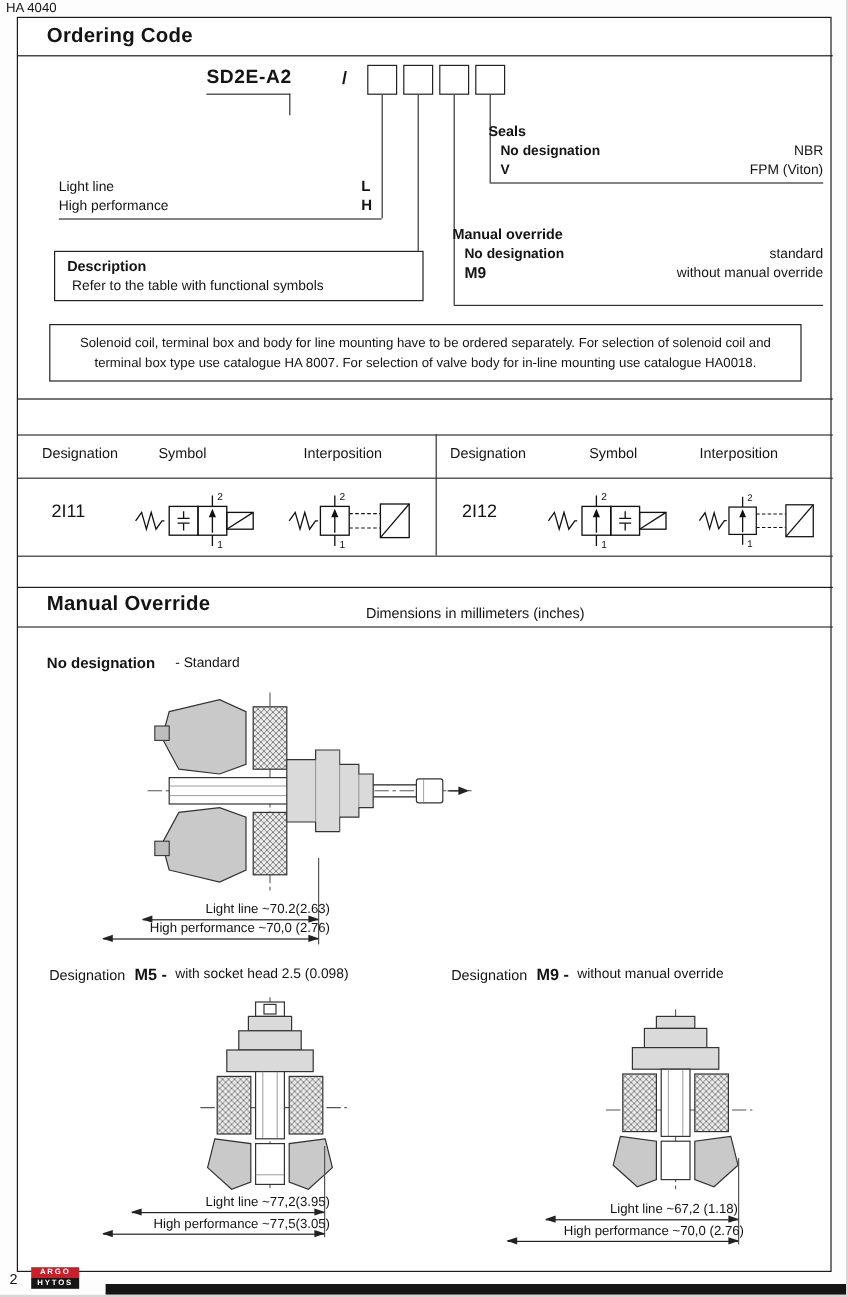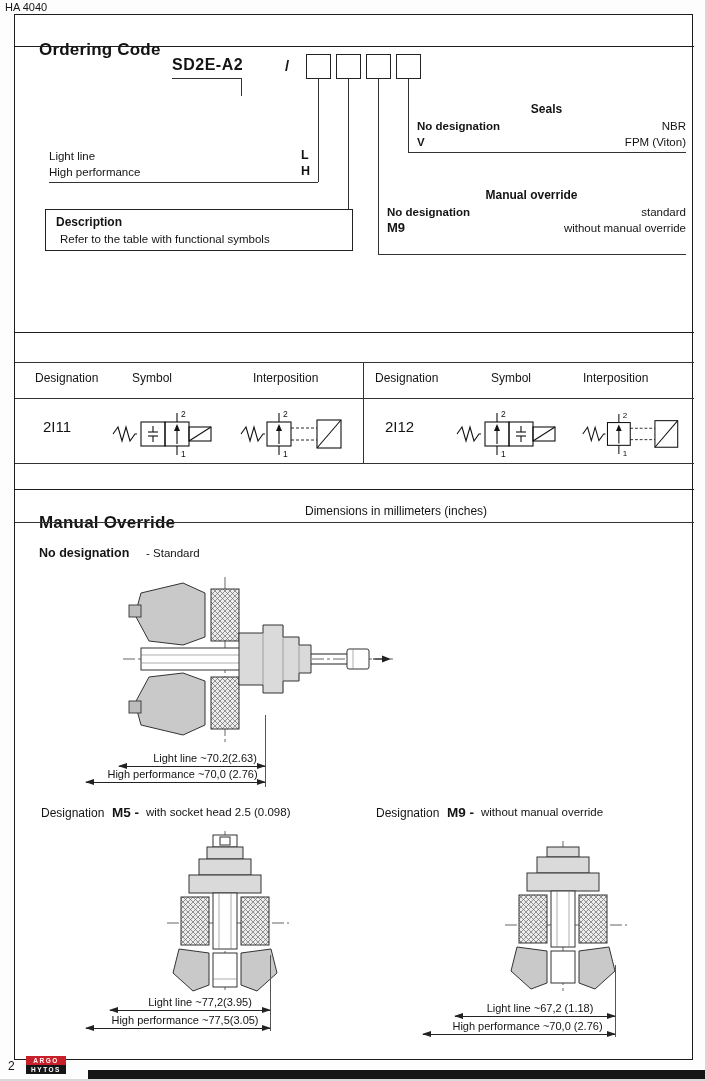--- a/index.html
+++ b/index.html
@@ -6,36 +6,36 @@
   html,body { background:#ffffff; }
   body { font-family:"Liberation Sans", sans-serif; color:#141414; }
   .page { position:relative; width:707px; height:1081px; background:#fdfdfd; overflow:hidden;
           border-right:2px solid #d8d8d8; border-bottom:2px solid #d8d8d8; }
   .abs { position:absolute; }
   .frame { position:absolute; left:14px; top:14px; width:679px; height:1046px;
            border:1.6px solid #1c1c1c; background:#fff; }
   .hline { position:absolute; border-top:1.4px solid #1c1c1c; height:0; }
   .thin  { border-top-width:1.1px; border-top-color:#333; }
   .conn  { position:absolute; border-left:1.2px solid #333; width:0; }
-  .section-title { position:absolute; font-size:17px; font-weight:bold; letter-spacing:.2px;margin-top:20px; }
+  .section-title { position:absolute; font-size:17px; font-weight:bold; letter-spacing:.2px; }
   .codebox { position:absolute; width:25px; height:25px; border:1.4px solid #222; background:#fff; }
   .b { font-weight:bold; }
-  .r { text-align:center; }
+  .r { text-align:left; }
   .t11 { font-size:11.5px; }
   .t12 { font-size:12px; }
   .row { display:flex; justify-content:space-between; font-size:11.5px; line-height:16px; padding-left:10px; }
   .code-lg { font-size:13px; font-weight:bold; }
   .notebox { position:absolute; border:1.2px solid #222; font-size:11px; line-height:1.5;
              text-align:center; padding:7px 10px; overflow:hidden; }
   .dim { position:absolute; border-top:1px solid #222; height:0; }
   .dim:before,.dim:after { content:""; position:absolute; top:-4px; width:0; height:0;
              border-top:3.5px solid transparent; border-bottom:3.5px solid transparent; }
   .dim:before { left:-1px; border-right:9px solid #222; }
   .dim:after  { right:-1px; border-left:9px solid #222; }
-  .dimtext { position:absolute; font-size:11px; text-align:center; white-space:nowrap; }
+  .dimtext { position:absolute; font-size:11px; text-align:right; white-space:nowrap; }
   .ext { position:absolute; border-left:1px solid #555; width:0; }
   svg .cl  { stroke:#555; stroke-width:.9; stroke-dasharray:12 3 3 3; fill:none; }
   svg .g   { fill:#c9c9c9; stroke:#333; stroke-width:1; }
   svg .g2  { fill:#bdbdbd; stroke:#333; stroke-width:.9; }
   svg .g3  { fill:#dadada; stroke:#333; stroke-width:1; }
   svg .w   { fill:#ffffff; stroke:#333; stroke-width:1; }
   svg .hx  { fill:url(#xh); stroke:#333; stroke-width:1; }
   svg .d   { stroke:#777; stroke-width:.6; }
   svg .s   { stroke:#222; stroke-width:1.1; }
   svg .sym { stroke:#111; stroke-width:1.1; fill:none; }
@@ -112,20 +112,21 @@
         <span class="b">No designation</span>
         <span>standard</span>
       </div>
       <div class="row">
         <span class="code-lg">M9</span>
         <span>without manual override</span>
       </div>
     </div>
     <div class="hline thin" style="left:363px;width:308px;top:239px"></div>
 
+    <div class="notebox" style="left:26px;top:255px;width:627px;height:48px">Solenoid coil, terminal box and body for line mounting have to be ordered separately. For selection of solenoid coil and terminal box type use catalogue HA 8007. For selection of valve body for in-line mounting use catalogue HA0018.</div>
 
     <div class="hline" style="left:0;width:679px;top:317px"></div>
     <div class="hline thin" style="left:0;width:679px;top:347px"></div>
 
     <div class="abs t12" style="left:20px;top:356px">Designation</div>
     <div class="abs t12" style="left:117px;top:356px">Symbol</div>
     <div class="abs t12" style="left:238px;top:356px">Interposition</div>
     <div class="abs t12" style="left:360px;top:356px">Designation</div>
     <div class="abs t12" style="left:476px;top:356px">Symbol</div>
     <div class="abs t12" style="left:568px;top:356px">Interposition</div>

